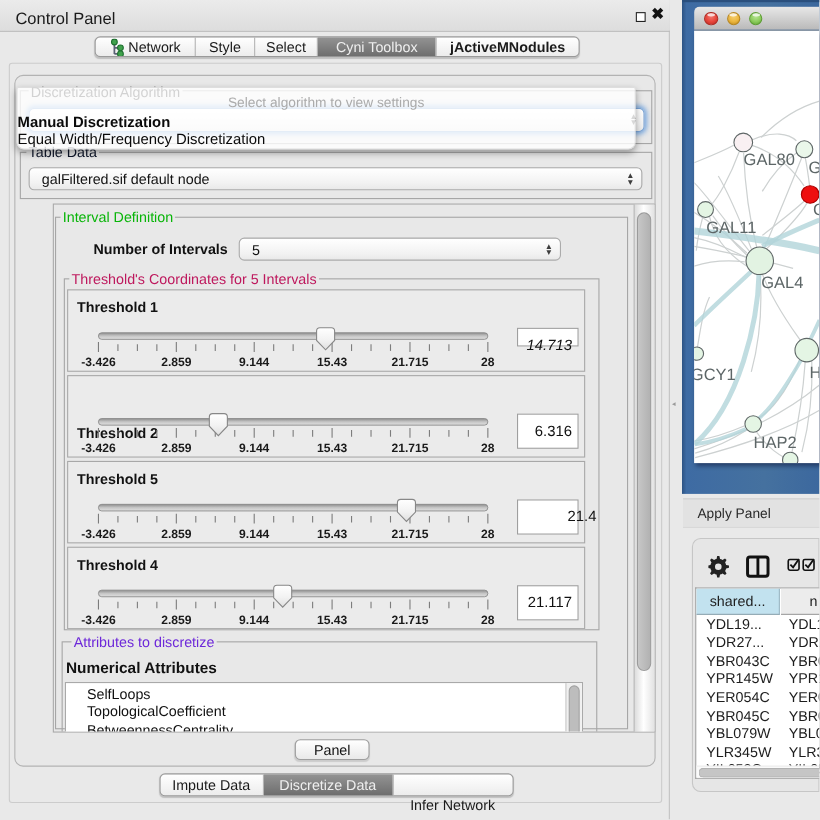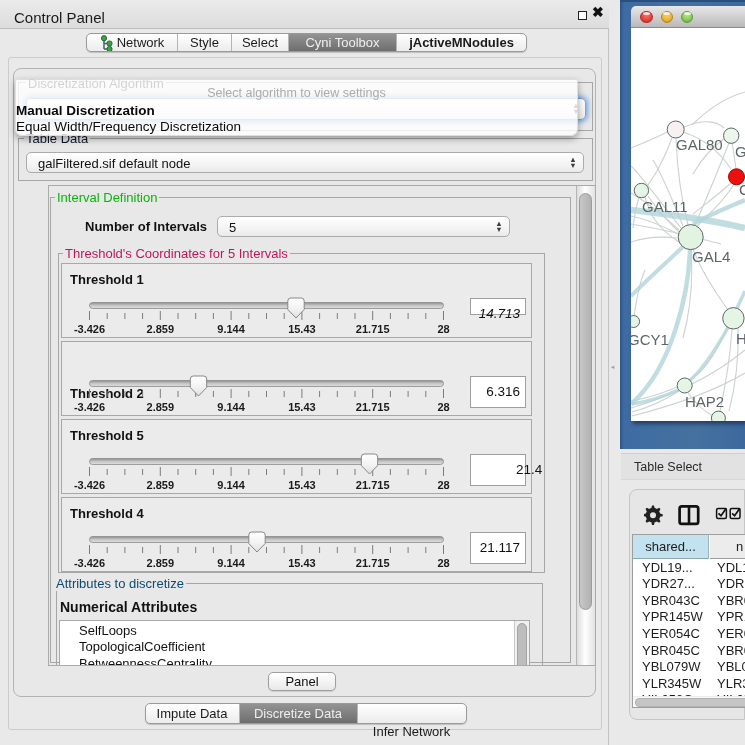--- a/index.html
+++ b/index.html
@@ -240,21 +240,21 @@
       <text x="9.5" y="40" font-size="11" font-weight="bold" fill="#1a1a1a" text-anchor="middle" font-family="Liberation Sans, sans-serif">-3.426</text>
       <text x="80.3" y="40" font-size="11" font-weight="bold" fill="#1a1a1a" text-anchor="middle" font-family="Liberation Sans, sans-serif">2.859</text>
       <text x="151.1" y="40" font-size="11" font-weight="bold" fill="#1a1a1a" text-anchor="middle" font-family="Liberation Sans, sans-serif">9.144</text>
       <text x="221.9" y="40" font-size="11" font-weight="bold" fill="#1a1a1a" text-anchor="middle" font-family="Liberation Sans, sans-serif">15.43</text>
       <text x="292.7" y="40" font-size="11" font-weight="bold" fill="#1a1a1a" text-anchor="middle" font-family="Liberation Sans, sans-serif">21.715</text>
       <text x="363.5" y="40" font-size="11" font-weight="bold" fill="#1a1a1a" text-anchor="middle" font-family="Liberation Sans, sans-serif">28</text>
       <path d="M 168.8,8 Q 168.8,5 171.8,5 L 182.2,5 Q 185.2,5 185.2,8 L 185.2,16.5 L 177,25 L 168.8,16.5 Z" fill="url(#th3)" stroke="#878787" stroke-width="1"></path>
     </svg>
 <div class="vbox" style="left:421px;top:345.5px;width:56px;height:32px;line-height:30px;">21.117</div>
 <div class="gbox" style="left:7px;top:397px;width:487px;height:100px;"></div>
-<div class="gtitle" style="left:5px;top:390px;color:#0c4a6e;">Attributes to discretize</div>
+<div class="gtitle" style="left:16px;top:390px;color:#6d28d9;">Attributes to discretize</div>
 <div class="abs" style="left:11px;top:413px;font-size:14px;font-weight:bold;color:#111;">Numerical Attributes</div>
 <div class="abs" style="left:10px;top:434px;width:471px;height:60px;border:1px solid #a9a9a9;background:#fff;overflow:hidden;">
       <div style="font-size:13px;color:#111;padding-left:19px;line-height:16.3px;padding-top:2px;">SelfLoops<br>TopologicalCoefficient<br>BetweennessCentrality</div>
       <div style="position:absolute;right:0;top:0;width:15px;height:60px;background:#f0f0f0;border-left:1px solid #c9c9c9;"></div>
       <div style="position:absolute;right:2px;top:2px;width:10px;height:56px;background:#bdbdbd;border:1px solid #a3a3a3;border-radius:5px;"></div>
     </div>
 </div>
 <div class="abs" style="left:268px;top:672px;width:68px;height:19px;border:1px solid #9e9e9e;border-radius:5px;background:linear-gradient(#ffffff,#e9e9e9);font-size:13px;color:#111;text-align:center;line-height:18px;box-shadow:0 1px 1px rgba(0,0,0,0.12);">Panel</div>
 <div class="seg" style="left:144.5px;top:703px;width:322px;height:21px;">
 <div style="width:94px;">Impute Data</div>
@@ -336,21 +336,21 @@
 <text x="104" y="129">GA</text>
 <text x="108" y="167">CD</text>
 <text x="11" y="184">GAL11</text>
 <text x="61" y="234">GAL4</text>
 <text x="-3" y="317">GCY1</text>
 <text x="105" y="316">HA</text>
 <text x="54" y="379">HAP2</text>
 </g>
 </svg></div>
 <div class="abs" style="left:621px;top:453px;width:124px;height:27px;background:#e2e2e2;border-top:1px solid #cfcfcf;border-bottom:1px solid #d8d8d8;"></div>
-<div class="abs" style="left:634px;top:460px;font-size:12.5px;color:#2a2a2a;">Table Select</div>
+<div class="abs" style="left:634px;top:460px;font-size:12.5px;color:#2a2a2a;">Apply Panel</div>
 <div class="abs" style="left:629px;top:489px;width:116px;height:231px;background:#e6e6e6;border:1px solid #c6c6c6;border-radius:8px 0 0 8px;"></div>
 <svg class="abs" style="left:644px;top:504px;" width="100" height="22" viewBox="0 0 100 22">
 <g fill="#222222">
 <path d="M 8,1.5 L 10,1.5 L 10.6,4.1 A 5.4,5.4 0 0 1 12.8,5.0 L 15.1,3.7 L 16.5,5.1 L 15.2,7.4 A 5.4,5.4 0 0 1 16.1,9.6 L 18.7,10.2 L 18.7,12.2 L 16.1,12.8 A 5.4,5.4 0 0 1 15.2,15.0 L 16.5,17.3 L 15.1,18.7 L 12.8,17.4 A 5.4,5.4 0 0 1 10.6,18.3 L 10,20.9 L 8,20.9 L 7.4,18.3 A 5.4,5.4 0 0 1 5.2,17.4 L 2.9,18.7 L 1.5,17.3 L 2.8,15.0 A 5.4,5.4 0 0 1 1.9,12.8 L -0.7,12.2 L -0.7,10.2 L 1.9,9.6 A 5.4,5.4 0 0 1 2.8,7.4 L 1.5,5.1 L 2.9,3.7 L 5.2,5.0 A 5.4,5.4 0 0 1 7.4,4.1 Z M 9,8.2 A 3,3 0 1 0 9,14.2 A 3,3 0 1 0 9,8.2 Z" fill-rule="evenodd"></path>
 </g>
 <g fill="none" stroke="#111111">
 <rect x="35.6" y="2.3" width="18.6" height="17.6" rx="2.2" stroke-width="2.7"></rect>
 <line x1="45" y1="2.3" x2="45" y2="19.7" stroke-width="2.6"></line>
 <rect x="72.6" y="4.6" width="9.8" height="9.8" rx="1.5" stroke-width="1.5"></rect>
 <path d="M 74.5,9.3 L 77,11.8 L 82.3,4.2" stroke-width="1.7"></path>

